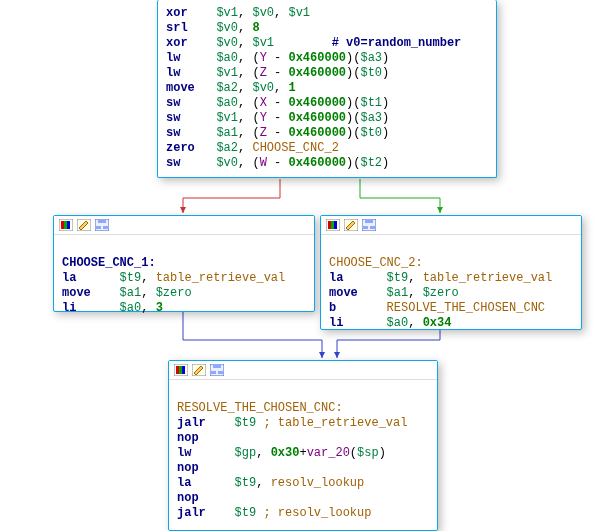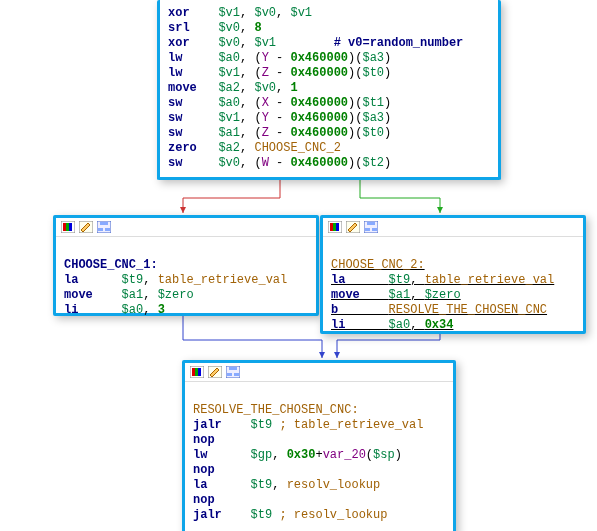--- a/index.html
+++ b/index.html
@@ -9,21 +9,21 @@
     font-family: "Courier New", monospace;
     font-size: 12px;
     width: 597px;
     height: 531px;
     position: relative;
     overflow: hidden;
   }
   .node {
     position: absolute;
     background: #ffffff;
-    border: 3px solid #0ea5e9;
+    border: 1px solid #0ea5e9;
     box-shadow: 3px 3px 8px rgba(0,0,0,0.25);
     border-radius: 2px;
   }
   .node-header {
     height: 18px;
     background: #ffffff;
     border-bottom: 1px solid #ddd;
     display: flex;
     align-items: center;
     padding: 0 4px;
@@ -120,21 +120,21 @@
       </span>
   </div>
   <div class="node-body" id="left-body">
 <span class="mnemonic">CHOOSE_CNC_1:</span>
 <span class="mnemonic">la      </span><span class="reg">$t9</span>, <span class="graylbl">table_retrieve_val</span>
 <span class="mnemonic">move    </span><span class="reg">$a1</span>, <span class="reg">$zero</span>
 <span class="mnemonic">li      </span><span class="reg">$a0</span>, <span class="addr">3</span>
 </div>
 </div>
 
-<div class="node" style="left:320px; top:215px; width:260px; height:113px;text-decoration:underline;">
+<div class="node" style="left:320px; top:215px; width:260px; height:113px;">
   <div class="node-header">
     <span class="icon-box">
         <svg width="14" height="12">
           <rect x="0" y="0" width="14" height="12" fill="#fff" stroke="#888"></rect>
           <rect x="2" y="2" width="3" height="8" fill="#d00"></rect>
           <rect x="5" y="2" width="3" height="8" fill="#0a0"></rect>
           <rect x="8" y="2" width="3" height="8" fill="#00d"></rect>
         </svg>
       </span>
     <span class="icon-box">
@@ -154,21 +154,21 @@
   </div>
   <div class="node-body" id="right-body">
 <span class="graylbl">CHOOSE_CNC_2:</span>
 <span class="mnemonic">la      </span><span class="reg">$t9</span>, <span class="graylbl">table_retrieve_val</span>
 <span class="mnemonic">move    </span><span class="reg">$a1</span>, <span class="reg">$zero</span>
 <span class="mnemonic">b       </span><span class="graylbl">RESOLVE_THE_CHOSEN_CNC</span>
 <span class="mnemonic">li      </span><span class="reg">$a0</span>, <span class="addr">0x34</span>
 </div>
 </div>
 
-<div class="node" style="left:182px; top:360px; width:268px; height:169px;">
+<div class="node" style="left:168px; top:360px; width:268px; height:169px;">
   <div class="node-header">
     <span class="icon-box">
         <svg width="14" height="12">
           <rect x="0" y="0" width="14" height="12" fill="#fff" stroke="#888"></rect>
           <rect x="2" y="2" width="3" height="8" fill="#d00"></rect>
           <rect x="5" y="2" width="3" height="8" fill="#0a0"></rect>
           <rect x="8" y="2" width="3" height="8" fill="#00d"></rect>
         </svg>
       </span>
     <span class="icon-box">

